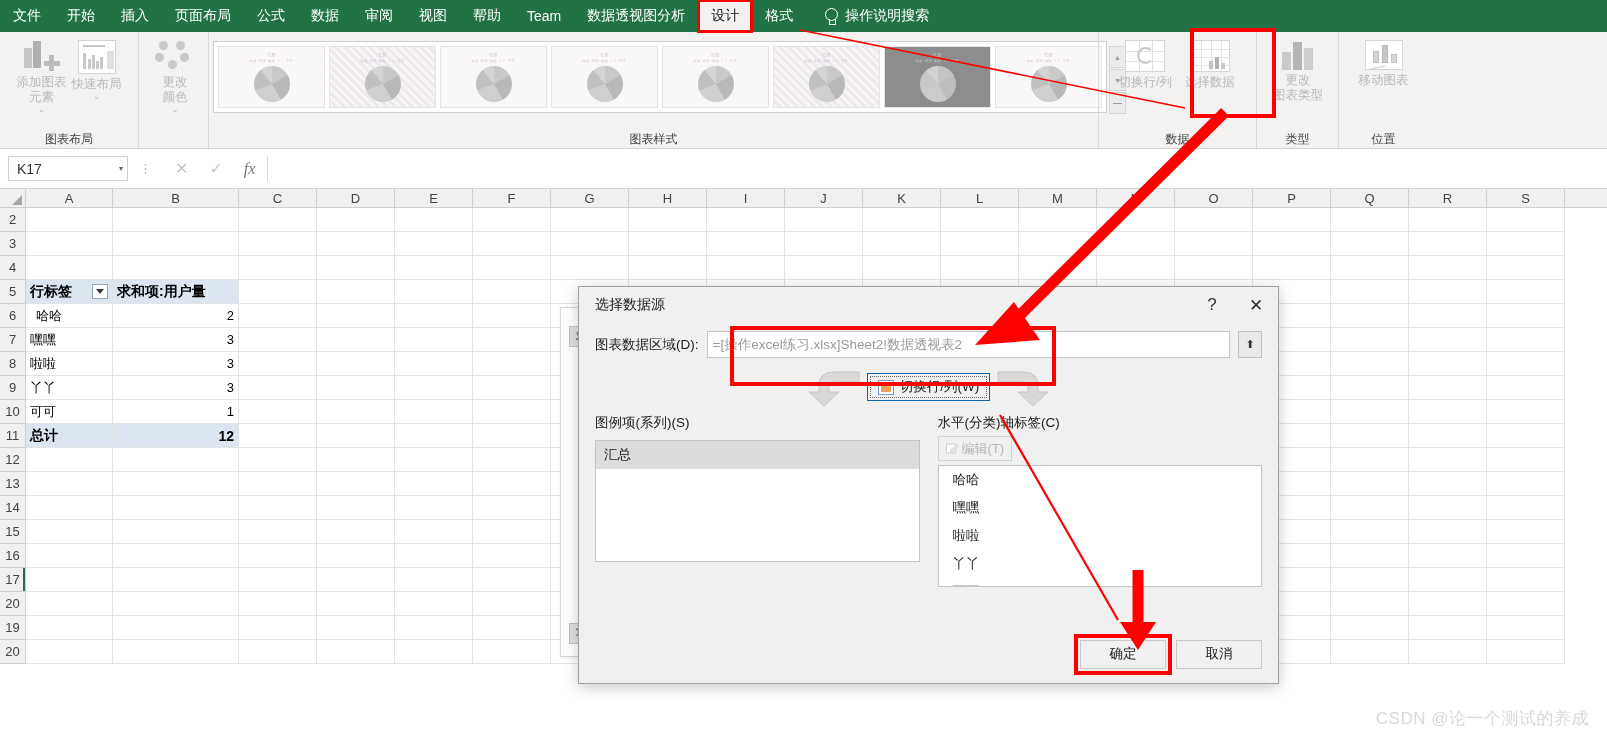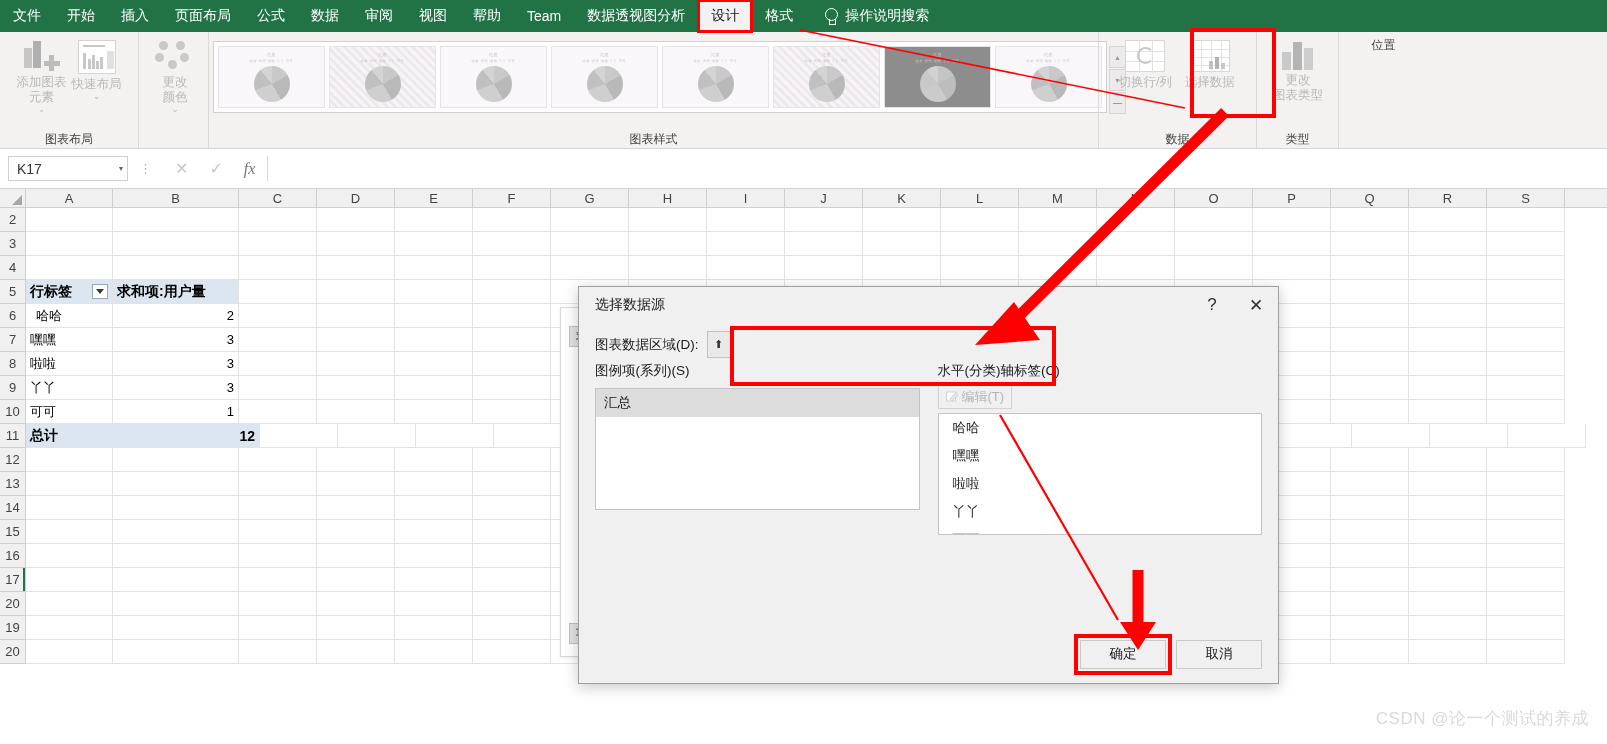--- a/index.html
+++ b/index.html
@@ -430,20 +430,33 @@
           </div>
         </div>
         <span class="lbl">更改</span>
         <span class="lbl2">图表类型</span>
       </div>
     </div>
     <div class="rgroup-label">类型</div>
   </div>
 
   <div class="rgroup" style="width:90px">
+    <div class="rgroup-items">
+      <div class="rbtn wide">
+        <div class="ico">
+          <div class="ic-move">
+            <i style="position:absolute;left:7px;bottom:6px;width:6px;height:12px;background:#d2d2d2;border:1px solid #c0c0c0"></i>
+            <i style="position:absolute;left:16px;bottom:6px;width:6px;height:18px;background:#c6c6c6;border:1px solid #b8b8b8"></i>
+            <i style="position:absolute;left:25px;bottom:6px;width:6px;height:9px;background:#d8d8d8;border:1px solid #c6c6c6"></i>
+            <i style="position:absolute;left:4px;bottom:1px;width:16px;height:1px;background:#cfcfcf;transform:rotate(-12deg)"></i>
+          </div>
+        </div>
+        <span class="lbl">移动图表</span>
+      </div>
+    </div>
     <div class="rgroup-label">位置</div>
   </div>
 </div>
 
 <div class="fbar">
   <div class="namebox">
     <span>K17</span>
     <span class="nb-caret">▾</span>
   </div>
   <span class="dots3">⋮</span>
@@ -689,21 +702,21 @@
           <div class="cell" style="width:78px"></div>
           <div class="cell" style="width:78px"></div>
           <div class="cell" style="width:78px"></div>
           <div class="cell" style="width:78px"></div>
           <div class="cell" style="width:78px"></div>
           <div class="cell" style="width:78px"></div>
           <div class="cell" style="width:78px"></div>
           <div class="cell" style="width:78px"></div>
         </div>
       <div class="crow">
-          <div class="cell pvt-total" style="width:108px">总计</div>
+          <div class="cell pvt-total" style="width:87px">总计</div>
           <div class="cell num pvt-total" style="width:126px">12</div>
           <div class="cell" style="width:78px"></div>
           <div class="cell" style="width:78px"></div>
           <div class="cell" style="width:78px"></div>
           <div class="cell" style="width:78px"></div>
           <div class="cell" style="width:78px"></div>
           <div class="cell" style="width:78px"></div>
           <div class="cell" style="width:78px"></div>
           <div class="cell" style="width:78px"></div>
           <div class="cell" style="width:78px"></div>
@@ -917,23 +930,40 @@
 <div class="dlg">
   <div class="dlg-title">
     <span class="t">选择数据源</span>
     <span class="dlg-help">?</span>
     <span class="dlg-close">✕</span>
   </div>
 
   <div class="dlg-body">
     <div class="row-range">
       <span class="lbl-range">图表数据区域(D):</span>
+      <div class="rangebox">=[操作excel练习.xlsx]Sheet2!数据透视表2</div>
       <div class="collapse-btn">⬆</div>
     </div>
 
+    <div class="switch-row">
+      <div class="bigarrow">
+        <svg width="70" height="42" viewBox="0 0 70 42">
+          <path d="M62 6 L36 6 Q22 6 22 20 L22 26 L12 26 L27 40 L42 26 L32 26 L32 20 Q32 16 36 16 L62 16 Z" fill="#d9d9d9" stroke="#c6c6c6" stroke-width="1"></path>
+        </svg>
+      </div>
+      <div class="switch-btn">
+        <span class="sw-ico"></span>
+        <span>切换行/列(W)</span>
+      </div>
+      <div class="bigarrow">
+        <svg width="70" height="42" viewBox="0 0 70 42">
+          <path d="M8 6 L34 6 Q48 6 48 20 L48 26 L58 26 L43 40 L28 26 L38 26 L38 20 Q38 16 34 16 L8 16 Z" fill="#d9d9d9" stroke="#c6c6c6" stroke-width="1"></path>
+        </svg>
+      </div>
+    </div>
 
     <div class="cols">
       <div class="col">
         <div class="col-label">图例项(系列)(S)</div>
         <div class="listbox">
           <div class="litem sel">汇总</div>
         </div>
       </div>
 
       <div class="col">

